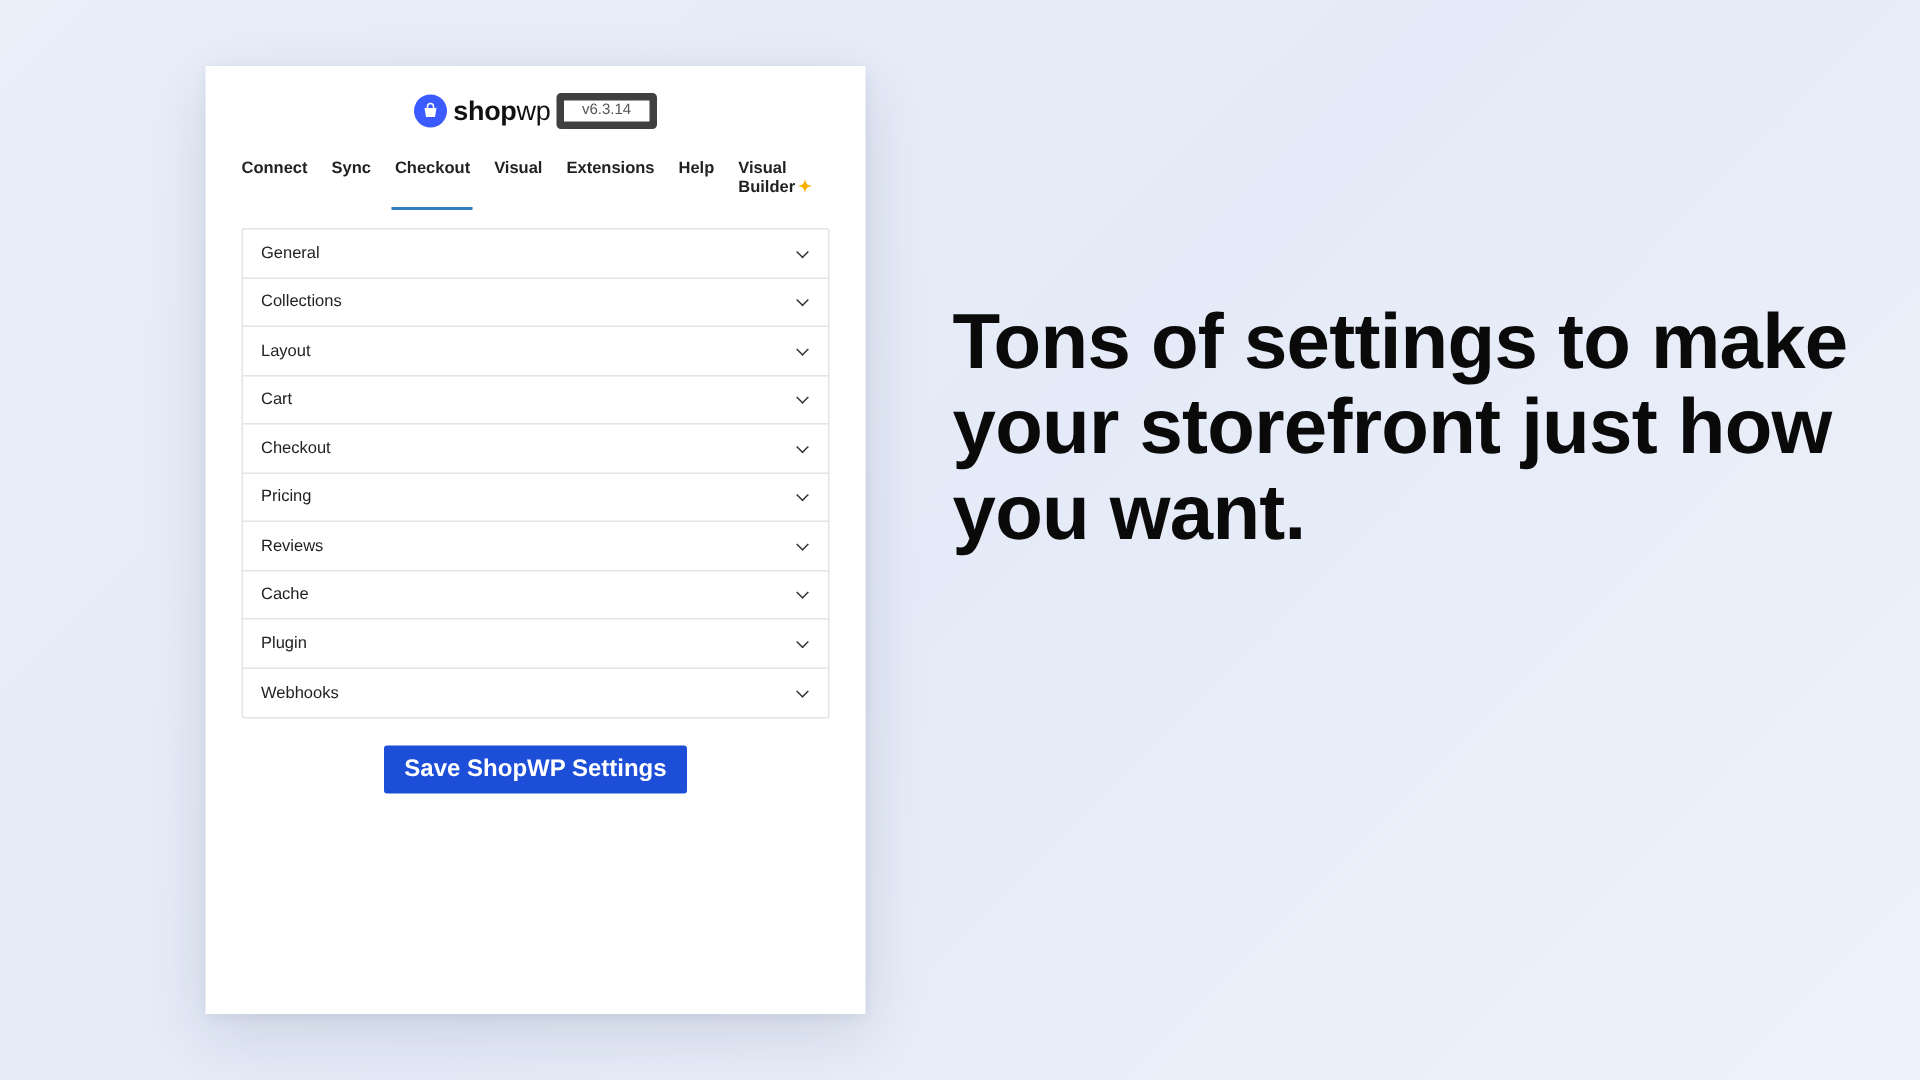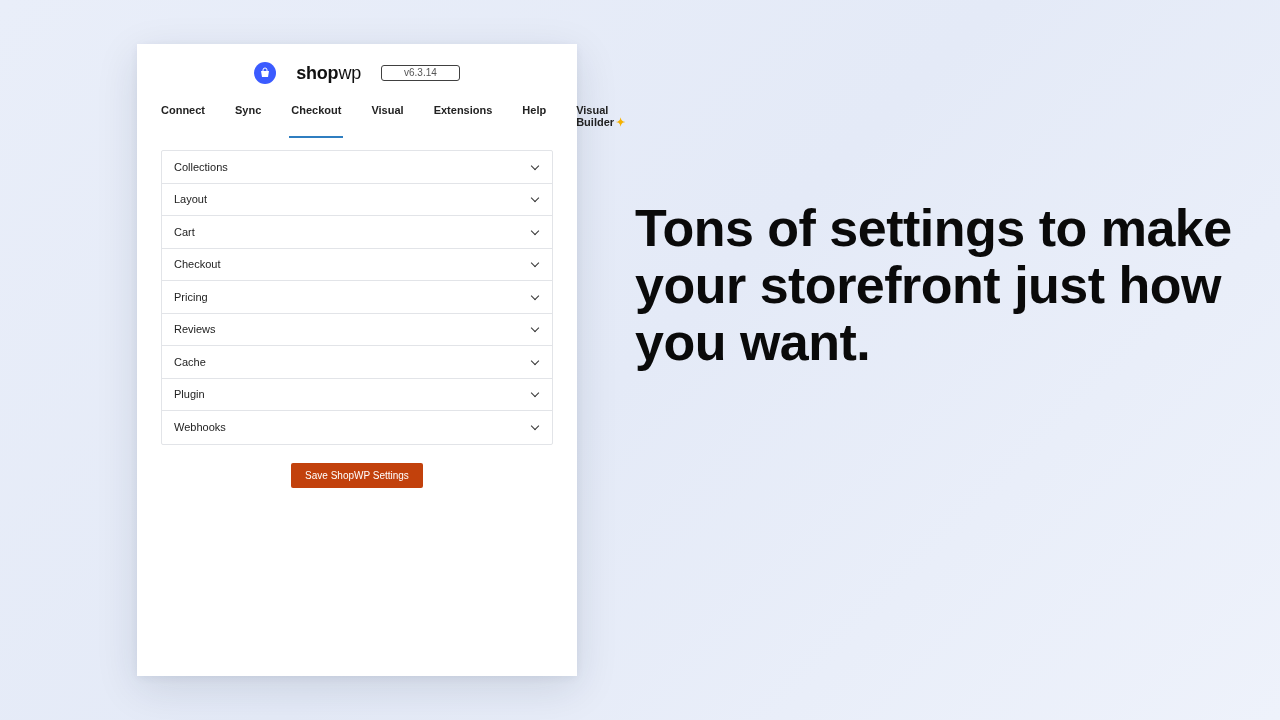--- a/index.html
+++ b/index.html
@@ -14,37 +14,37 @@
   .panel {
     position: absolute;
     left: 137px; top: 44px;
     width: 440px; height: 632px;
     background: #fff;
     box-shadow: 0 12px 40px rgba(20,30,60,0.12), 0 2px 8px rgba(20,30,60,0.06);
     display: flex; flex-direction: column;
     padding: 18px 0 0 0;
   }
   .brand {
-    display: flex; align-items: center; justify-content: center; gap: 20px;
+    display: flex; align-items: center; justify-content: center; gap: 4px;
     margin-bottom: 14px;
     text-align: right;
   }
   .logo {
     width: 22px; height: 22px; border-radius: 50%;
     background: #3b5bff;
     display: flex; align-items: center; justify-content: center;
   }
   .brand-text { font-size: 18px; font-weight: 700; color: #111; letter-spacing: -0.2px; }
   .brand-text .light { font-weight: 400; }
   .version {
-    font-size: 10px; color: #555; border: 1px solid #404040; border-radius: 3px;
-    padding: 1px 22px; line-height: 1.2;
+    font-size: 10px; color: #555; border: 5px solid #404040; border-radius: 3px;
+    padding: 1px 12px; line-height: 1.2;
   }
   .tabs {
-    display: flex; gap: 30px; padding: 0 24px; border-bottom: 1px solid transparent;
+    display: flex; gap: 16px; padding: 0 24px; border-bottom: 1px solid transparent;
     margin-bottom: 12px; justify-content: flex-start;
   }
   .tab {
     font-size: 11px; color: #222; font-weight: 600; padding: 6px 0 8px 0;
     cursor: pointer; position: relative;
   }
   .tab.active::after {
     content: ""; position: absolute; left: -2px; right: -2px; bottom: -1px;
     height: 2px; background: #2f7ec0;
   }
@@ -60,21 +60,21 @@
   }
   .section-row:last-child { border-bottom: none; }
   .chev { width: 10px; height: 10px; display: inline-block; position: relative; }
   .chev::before {
     content: ""; position: absolute; left: 2px; top: 1px;
     width: 5px; height: 5px; border-right: 1.4px solid #333; border-bottom: 1.4px solid #333;
     transform: rotate(45deg);
   }
   .save-wrap { display:flex; justify-content:center; margin-top: 18px; }
   .save-btn {
-    background: #c2410c; color: #fff; font-size: 10px; font-weight: 400;
+    background: #1d4ed8; color: #fff; font-size: 16px; font-weight: 700;
     border: none; border-radius: 2px; padding: 7px 14px; cursor: pointer;
   }
   .marketing {
     position: absolute; left: 635px; top: 200px; right: 24px;
     font-size: 52px; font-weight: 800; line-height: 1.1; color: #0a0a0a;
     letter-spacing: -0.5px;
   }
 </style>
 </head>
 <body>
@@ -100,20 +100,24 @@
       <div class="tab active">Checkout</div>
       <div class="tab">Visual</div>
       <div class="tab">Extensions</div>
       <div class="tab">Help</div>
       <div class="tab">
         <span>Visual Builder</span><span class="sparkle">✦</span>
       </div>
     </div>
 
     <div class="sections">
+      <div class="section-row">
+        <span>General</span>
+        <span class="chev"></span>
+      </div>
       <div class="section-row">
         <span>Collections</span>
         <span class="chev"></span>
       </div>
       <div class="section-row">
         <span>Layout</span>
         <span class="chev"></span>
       </div>
       <div class="section-row">
         <span>Cart</span>

